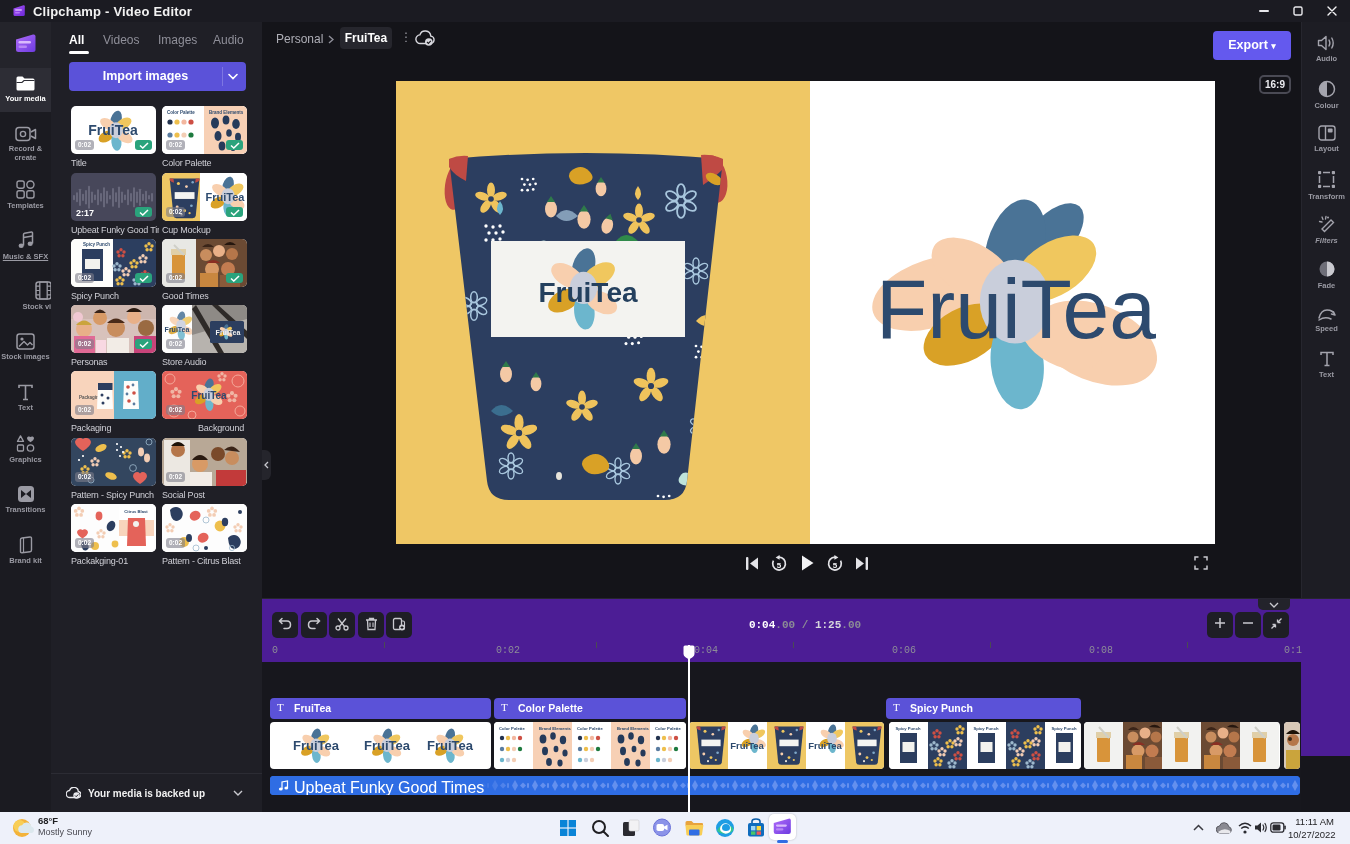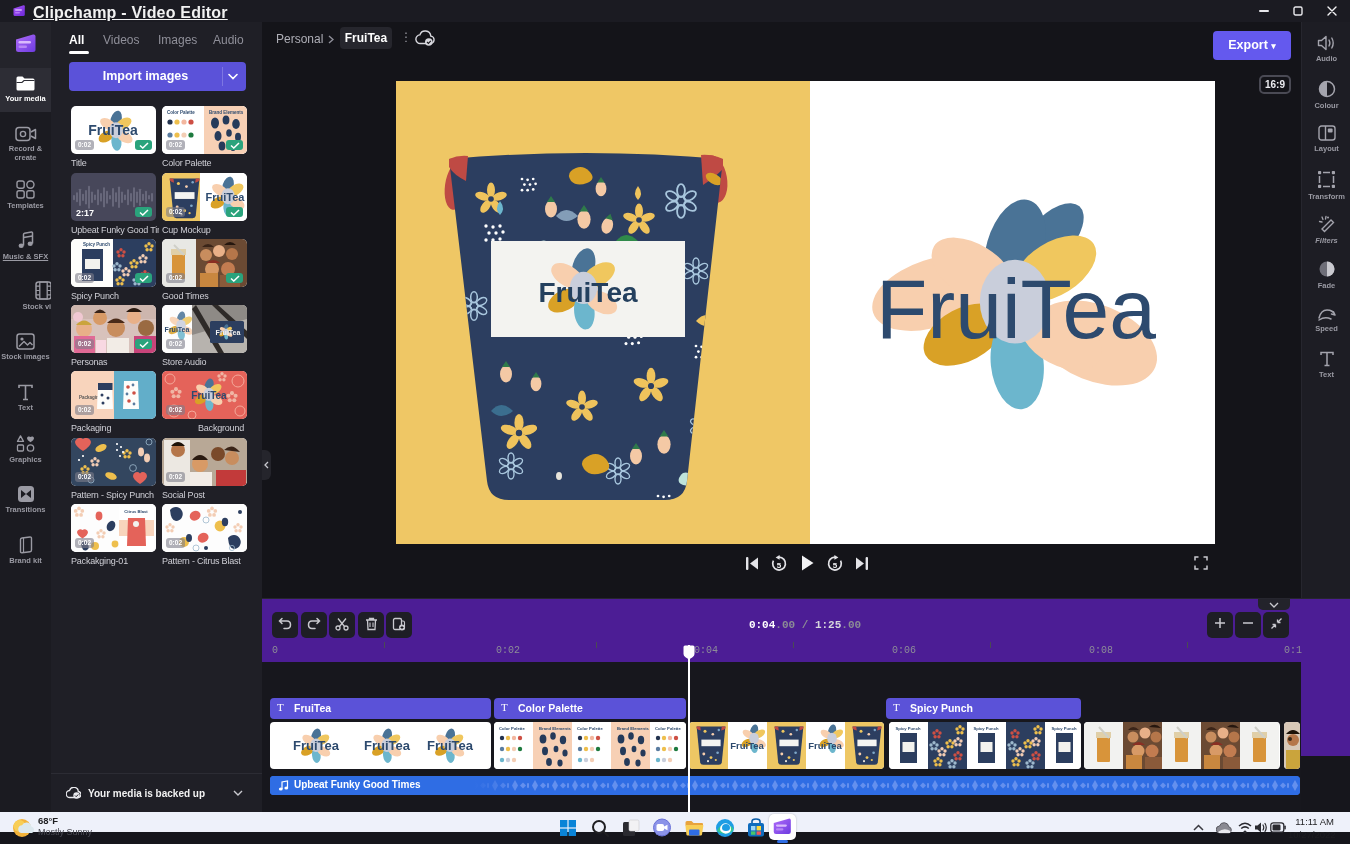--- a/index.html
+++ b/index.html
@@ -3,21 +3,21 @@
 <meta charset="utf-8">
 <style>
   * { margin:0; padding:0; box-sizing:border-box; }
   html,body { width:1350px; height:844px; overflow:hidden; background:#16161c;
     font-family:"Liberation Sans", sans-serif; }
   .abs { position:absolute; }
   #stage { position:relative; width:1350px; height:844px; background:#16161c; }
 
   
   #titlebar { left:0; top:0; width:1350px; height:22px; background:#1b1b22; color:#fff; }
-  #titlebar .tt { left:33px; top:4px; font-size:16px; font-weight:700; color:#f2f2f2; letter-spacing:.2px;text-decoration:underline; }
+  #titlebar .tt { left:33px; top:4px; font-size:13px; font-weight:700; color:#f2f2f2; letter-spacing:.2px; }
 
   
   #rail { left:0; top:22px; width:51px; height:790px; background:#1b1b21; }
   #rail .logo { left:0; top:0; width:51px; height:46px; background:#24242b; }
   .railitem { width:51px; text-align:center; color:#9a9aa3; }
   .railitem .lbl { font-size:7.5px; font-weight:700; line-height:8.5px; margin-top:3px; }
   .railitem svg { display:block; margin:0 auto; }
   .railitem.sel { background:#2d2d35; color:#fff; }
 
   
@@ -57,21 +57,21 @@
   #ruler { left:0; top:42px; width:1039px; height:22px; color:#8e8e98;
      font-family:"Liberation Mono", monospace; font-size:10px; }
   #tracks { left:0; top:64px; width:1039px; height:148px; background:#17171d; }
   .pill { top:36px; height:21px; background:#5b52d8; border-radius:4px; color:#fff; }
   .pill .t { position:absolute; left:24px; top:4px; font-size:10.5px; font-weight:700; }
   .pill .ticon { position:absolute; left:7px; top:3px; font-size:11px; font-weight:400; font-family:"Liberation Serif",serif; }
   .strip { top:60px; height:47px; background:#fff; border-radius:4px; overflow:hidden; }
   #audiobar { left:8px; top:114px; width:1030px; height:19px; background:#2f6de4; border-radius:4px; overflow:hidden; }
 
   
-  #taskbar { left:0; top:812px; width:1350px; height:20px; background:#eef1fa; }
+  #taskbar { left:0; top:812px; width:1350px; height:32px; background:#eef1fa; }
   .tbicon { top:4px; width:24px; height:24px; }
 
   
   #playhead { left:688px; top:645px; width:2px; height:167px; background:#fff; z-index:40; }
   #playheadcap { left:683px; top:645px; z-index:41; }
 </style>
 </head>
 <body>
 <div id="stage">
 
@@ -1076,21 +1076,21 @@
             </defs>
           <rect width="1030" height="19" fill="#2f6de4"></rect>
           <rect width="1030" height="19" fill="url(#wavep)"></rect>
         </svg>
         <div class="abs" style="left:0; top:0; width:250px; height:19px; background:linear-gradient(90deg,#2f6de4 82%,rgba(47,109,228,0));"></div>
         <svg class="abs" style="left:8px; top:4px;" width="11" height="11" viewBox="0 0 11 11">
             <path d="M4 9 L4 2 L9.5 1 L9.5 8" fill="none" stroke="#fff" stroke-width="1.2"></path>
             <ellipse cx="2.8" cy="9" rx="1.9" ry="1.6" fill="#fff"></ellipse>
             <ellipse cx="8.3" cy="8" rx="1.9" ry="1.6" fill="#fff"></ellipse>
           </svg>
-        <div class="abs" style="left:24px; top:3px; font-size:10px; font-weight:700; color:#fff;text-align:right;">Upbeat Funky Good Times</div>
+        <div class="abs" style="left:24px; top:3px; font-size:16px; font-weight:400; color:#fff;text-align:right;">Upbeat Funky Good Times</div>
       </div>
     </div>
   </div>
   <div id="playhead" class="abs"></div>
   <svg id="playheadcap" class="abs" width="12" height="17" viewBox="0 0 12 17">
       <path d="M2 0.5 L10 0.5 Q11.5 0.5 11.5 2 L11.5 9 Q11.5 11 9.5 12.2 L6 14.5 L2.5 12.2 Q0.5 11 0.5 9 L0.5 2 Q0.5 0.5 2 0.5 Z" fill="#fff"></path>
     </svg>
 
   <div id="taskbar" class="abs">
     <svg class="abs" style="left:11px; top:5px;" width="23" height="23" viewBox="0 0 23 23">

